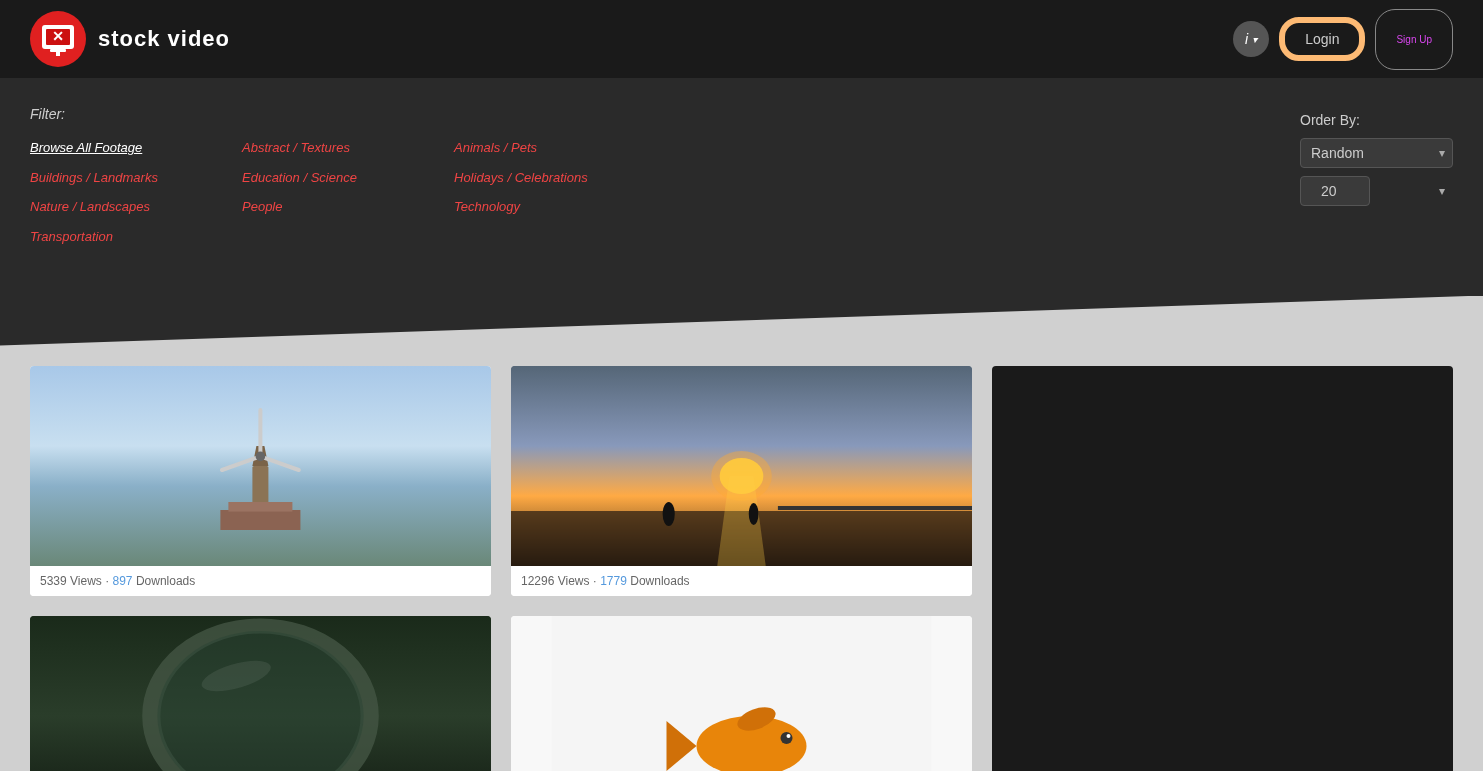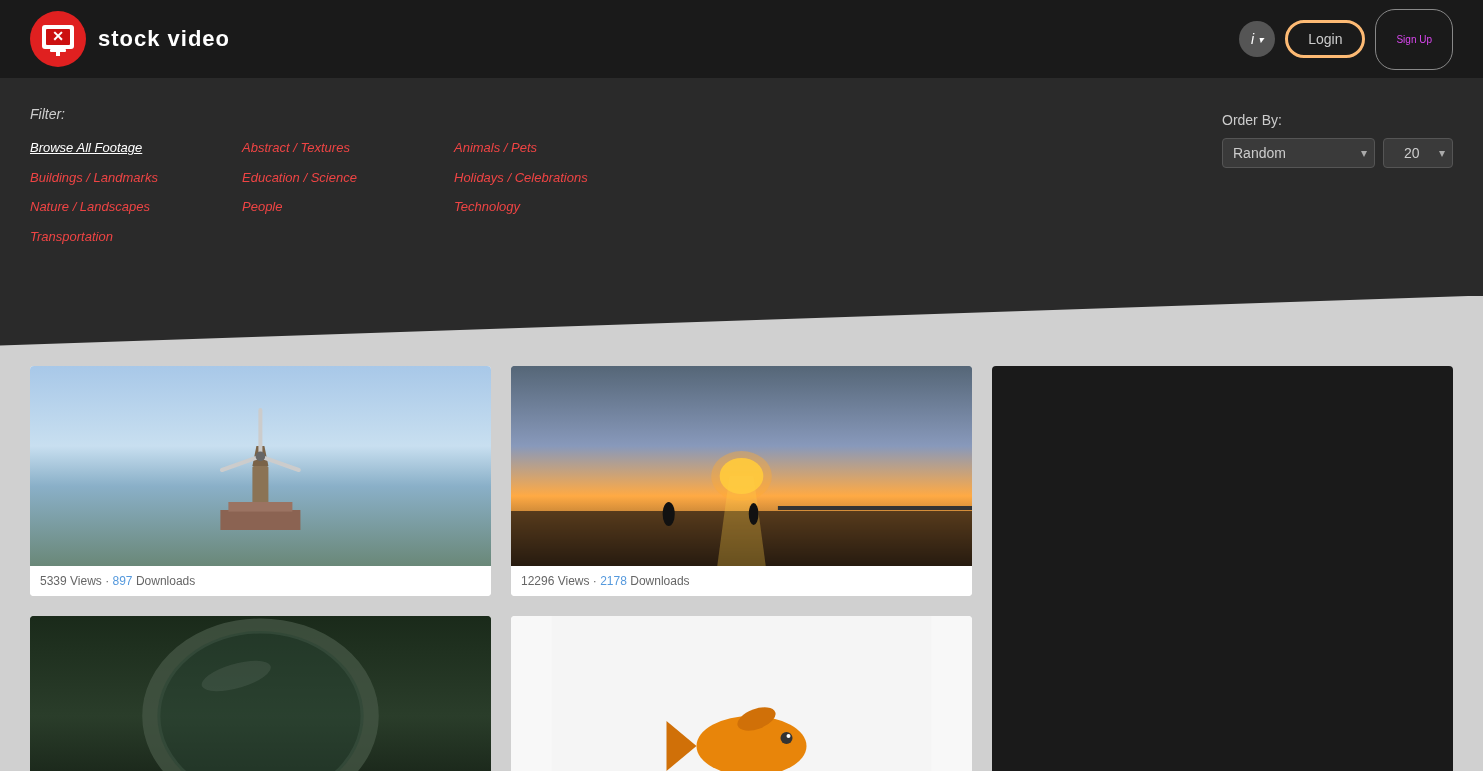--- a/index.html
+++ b/index.html
@@ -45,21 +45,21 @@
       font-size: 14px;
       cursor: pointer;
       display: flex;
       align-items: center;
       justify-content: center;
       gap: 4px;
     }
     .info-btn .chevron { font-size: 10px; }
     .login-btn {
       background: transparent;
-      border: 3px solid #fdba74;
+      border: 6px solid #fdba74;
       color: #ccc;
       padding: 8px 20px;
       border-radius: 20px;
       cursor: pointer;
       font-size: 14px;
     }
     .signup-btn {
       background: transparent;
       border: 1px solid #888;
       color: #d946ef;
@@ -109,20 +109,21 @@
       top: 34px;
     }
     .order-by-label {
       color: #ccc;
       font-size: 14px;
       margin-bottom: 10px;
     }
     .order-by-controls {
       display: flex;
       gap: 8px;
+      flex-direction: column;
     }
     .order-select {
       background: #3a3a3a;
       border: 1px solid #555;
       color: #ccc;
       padding: 6px 10px;
       border-radius: 4px;
       font-size: 14px;
       cursor: pointer;
       min-width: 130px;
@@ -373,21 +374,21 @@
               <ellipse cx="130" cy="148" rx="5" ry="12" fill="#111"></ellipse>
               <ellipse cx="200" cy="148" rx="4" ry="11" fill="#111"></ellipse>
 
               <rect x="220" y="140" width="160" height="4" fill="#333"></rect>
             </svg>
           </div>
         </div>
         <div class="video-meta">
           <span>12296</span>
           <span> Views · </span>
-          <span class="downloads">2178</span>
+          <span class="downloads">1779</span>
           <span> Downloads</span>
         </div>
       </div>
     </div>
 
     <div style="grid-row: span 2;">
       <div class="video-card-dark" style="height: 100%; min-height: 330px;">
       </div>
     </div>
 

